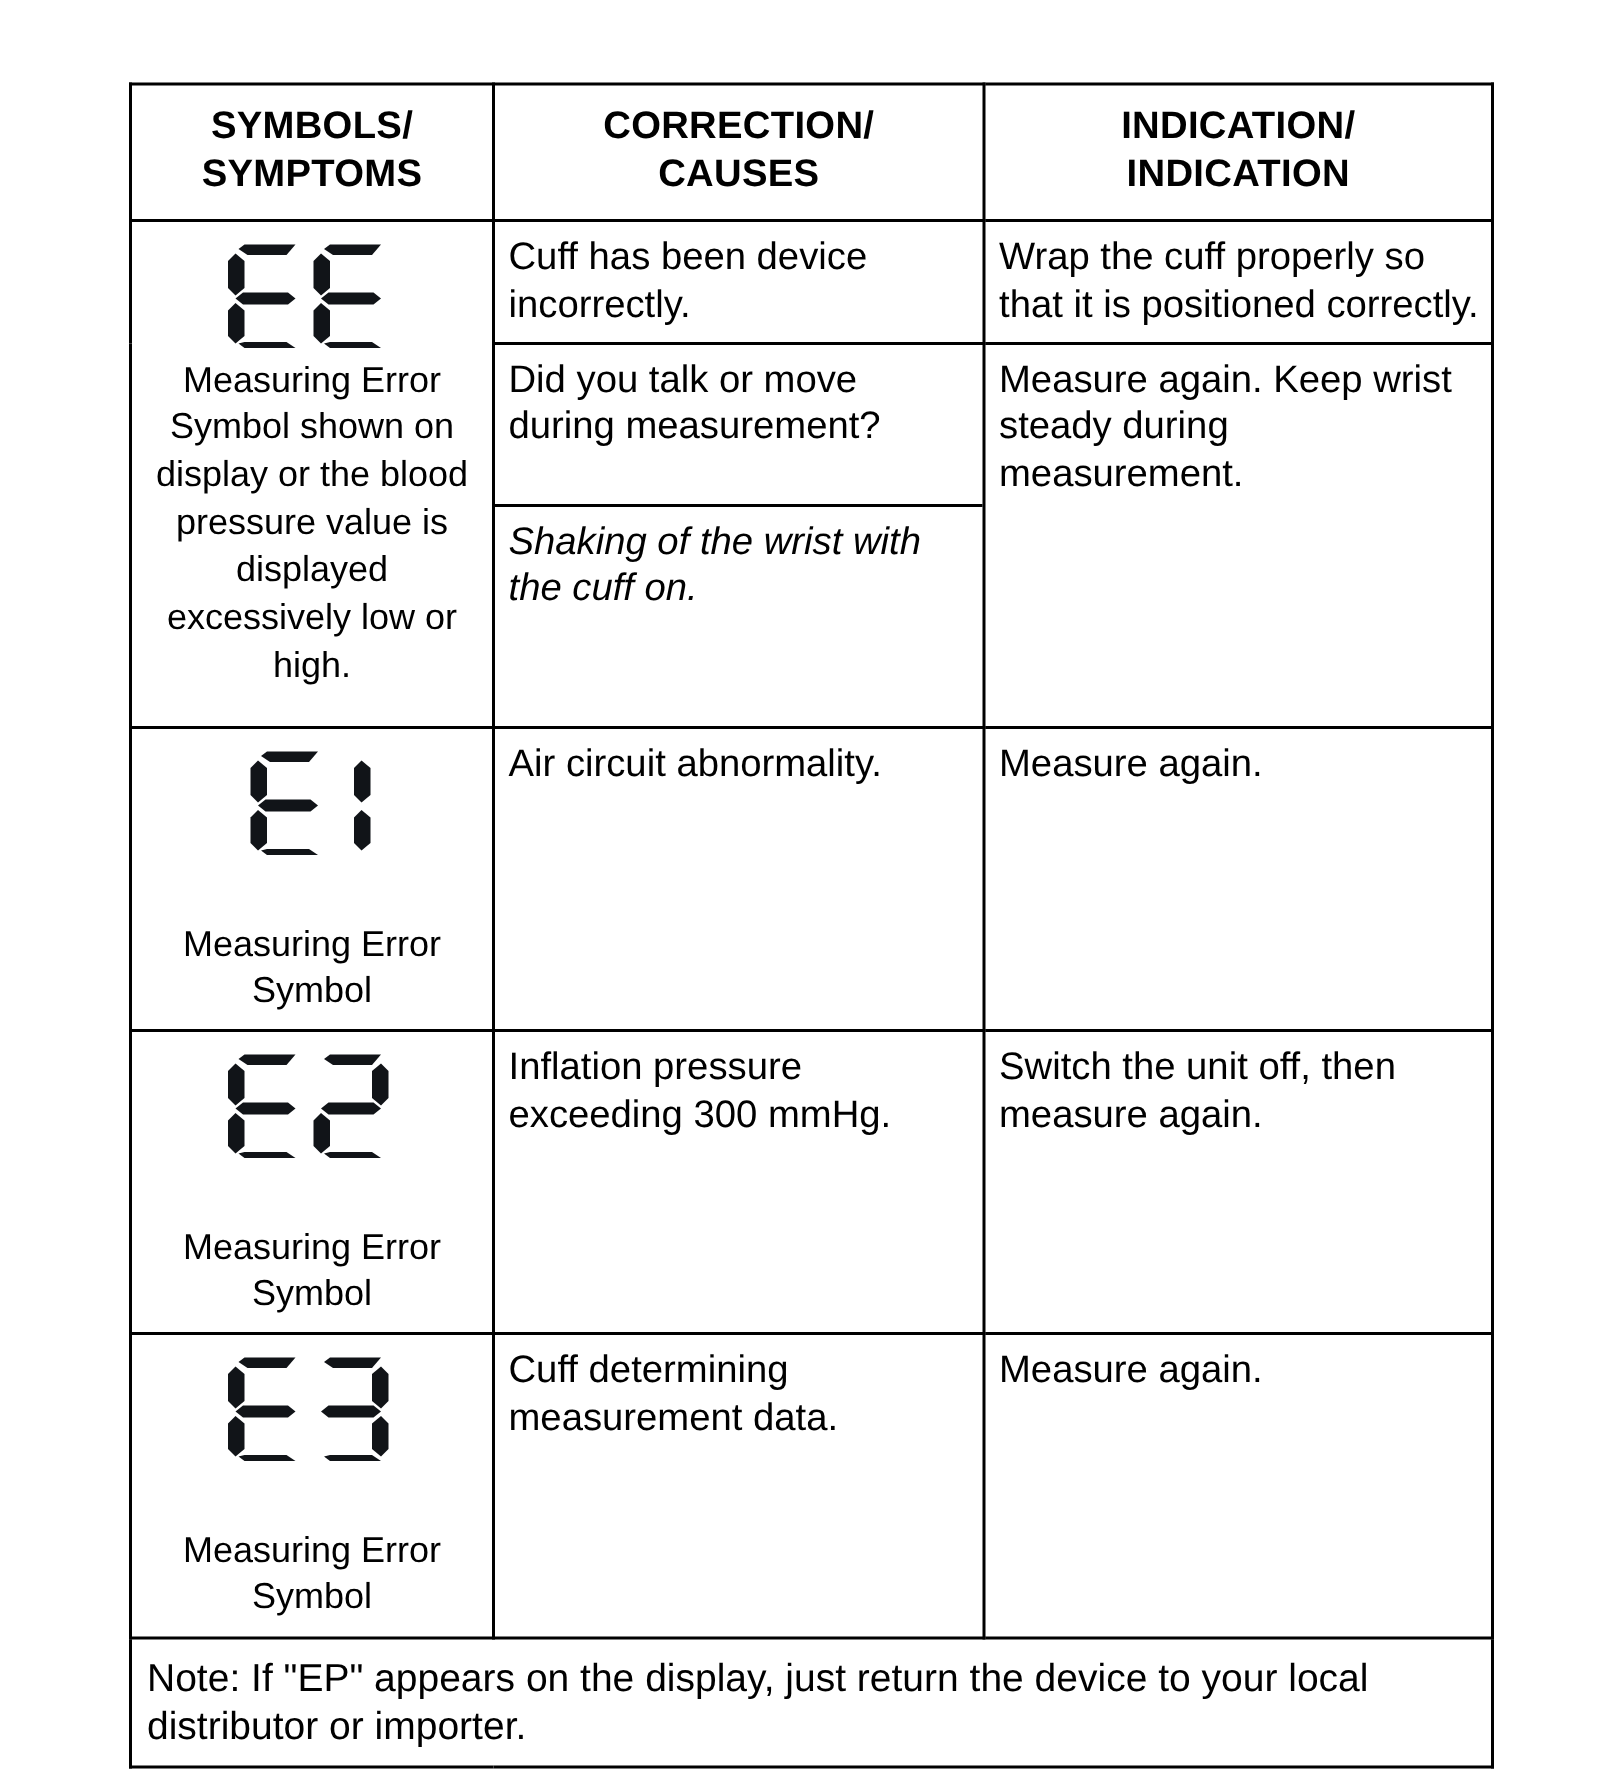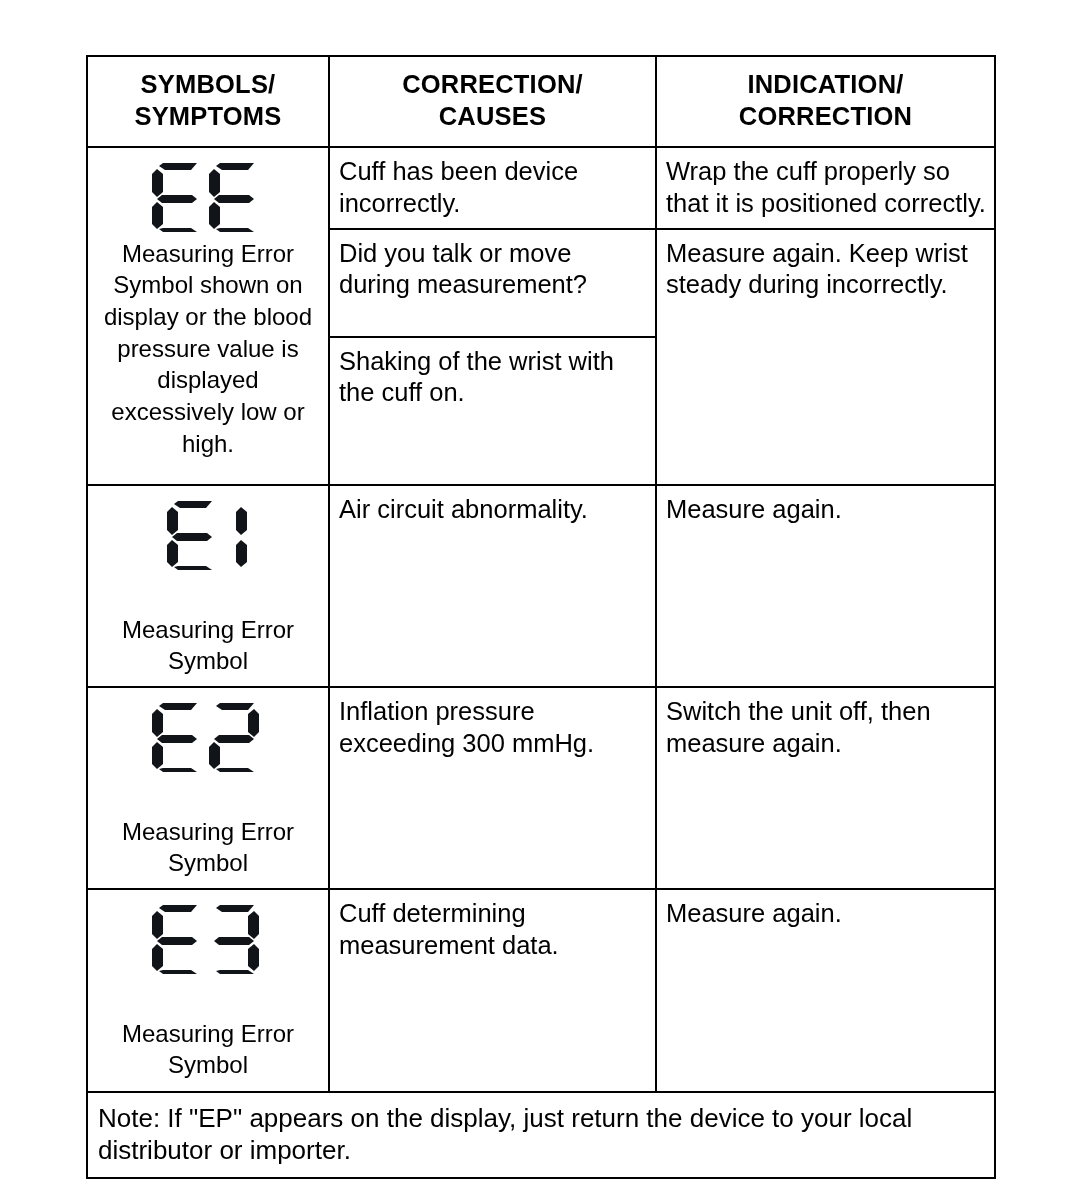--- a/index.html
+++ b/index.html
@@ -151,21 +151,21 @@
         <th class="hdr">
           <div>SYMBOLS/</div>
           <div>SYMPTOMS</div>
         </th>
         <th class="hdr">
           <div>CORRECTION/</div>
           <div>CAUSES</div>
         </th>
         <th class="hdr">
           <div>INDICATION/</div>
-          <div>CORRECTION</div>
+          <div>INDICATION</div>
         </th>
       </tr>
     </thead>
 
     <tbody>
 
       <tr>
         <td class="symcell" rowspan="2">
 
           <svg class="lcd" width="118" height="76" viewBox="0 0 118 76" aria-hidden="true">
@@ -193,26 +193,26 @@
 
       <tr>
 
         <td style="padding:0 !important;">
           <table class="subtable">
             <tbody>
                 <tr class="split-top">
               <td class="bodycell" style="height:90px;">Did you talk or move during measurement?</td>
             </tr>
             <tr>
-              <td class="bodycell" style="height:130px;">Shaking of the wrist with the cuff on.</td>
+              <td class="bodycell" style="height:130px;font-style:italic;">Shaking of the wrist with the cuff on.</td>
             </tr>
           </tbody>
             </table>
         </td>
-        <td class="bodycell">Measure again. Keep wrist steady during incorrectly.</td>
+        <td class="bodycell">Measure again. Keep wrist steady during measurement.</td>
       </tr>
 
       <tr>
         <td class="symcell">
           <svg class="lcd" width="110" height="76" viewBox="0 0 110 76" aria-hidden="true">
             <g class="seg">
 
               <polygon points="25,3 59,3 53,10 27,10 21,6"></polygon>
               <polygon points="19,9 25,14 25,32 19,37 14,32 14,14"></polygon>
               <polygon points="24,35 54,35 59,39 54,43 24,43 19,39"></polygon>

